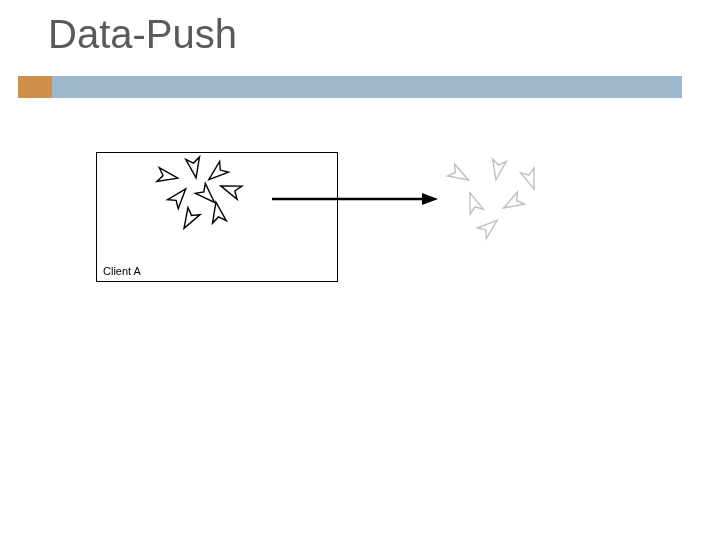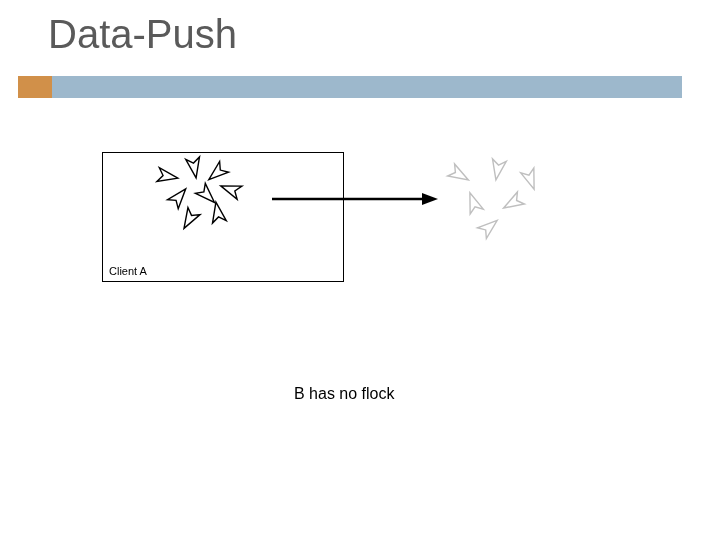--- a/index.html
+++ b/index.html
@@ -1,21 +1,21 @@
 <!DOCTYPE html>
 <html><head>
 <meta charset="utf-8">
 <style>
   html,body{margin:0;padding:0;width:720px;height:540px;background:#fff;font-family:Arial,Helvetica,sans-serif;color:#000;}
   .slide{position:relative;width:720px;height:540px;margin-left:18px;}
   .title{position:absolute;left:30px;top:12px;font-size:40px;color:#5a5a5a;font-family:Arial,Helvetica,sans-serif;}
   .accent-square{position:absolute;left:0;top:76px;width:34px;height:22px;background:#d19049;}
   .accent-band{position:absolute;left:34px;top:76px;width:630px;height:22px;background:#9db8cc;}
   .box{position:absolute;border:1px solid #000;background:#fff;}
-  .box-a{left:84px;top:152px;width:240px;height:128px;}
+  .box-a{left:78px;top:152px;width:240px;height:128px;}
   .box-b{left:392px;top:152px;width:240px;height:128px;}
   .box-label{position:absolute;left:6px;bottom:4px;font-size:11px;}
   .arrow{position:absolute;left:254px;top:192px;width:166px;height:14px;}
   .caption{position:absolute;left:276px;top:384px;font-size:16px;line-height:1.3;}
   .caption div{white-space:nowrap;}
   
   .flock{position:absolute;pointer-events:none;}
   .flock svg{overflow:visible;}
 </style>
 </head>
@@ -86,16 +86,15 @@
   </div>
 
   <div class="arrow">
     <svg width="166" height="14">
       <line x1="0" y1="7" x2="152" y2="7" stroke="#000" stroke-width="2.5"></line>
       <polygon points="166,7 150,1 150,13" fill="#000"></polygon>
     </svg>
   </div>
 
   <div class="caption">
-    <div>B has no flock</div>
   </div>
 
 </div>
 
 </body></html>

